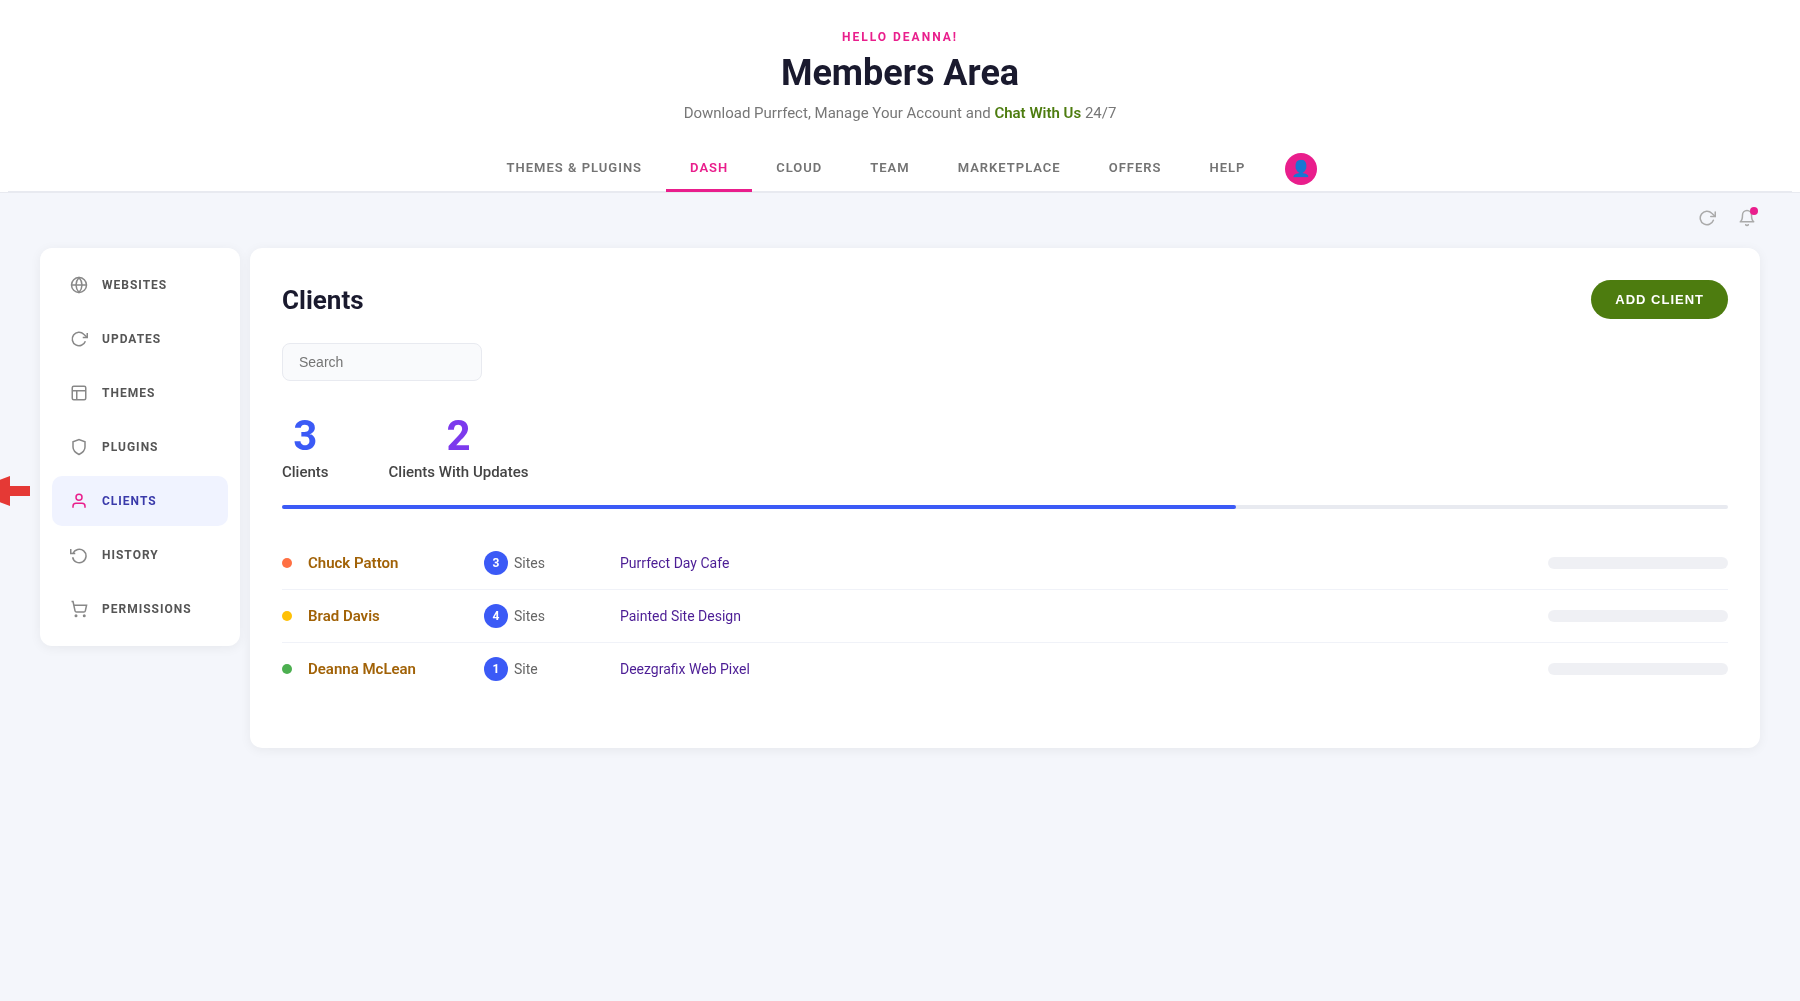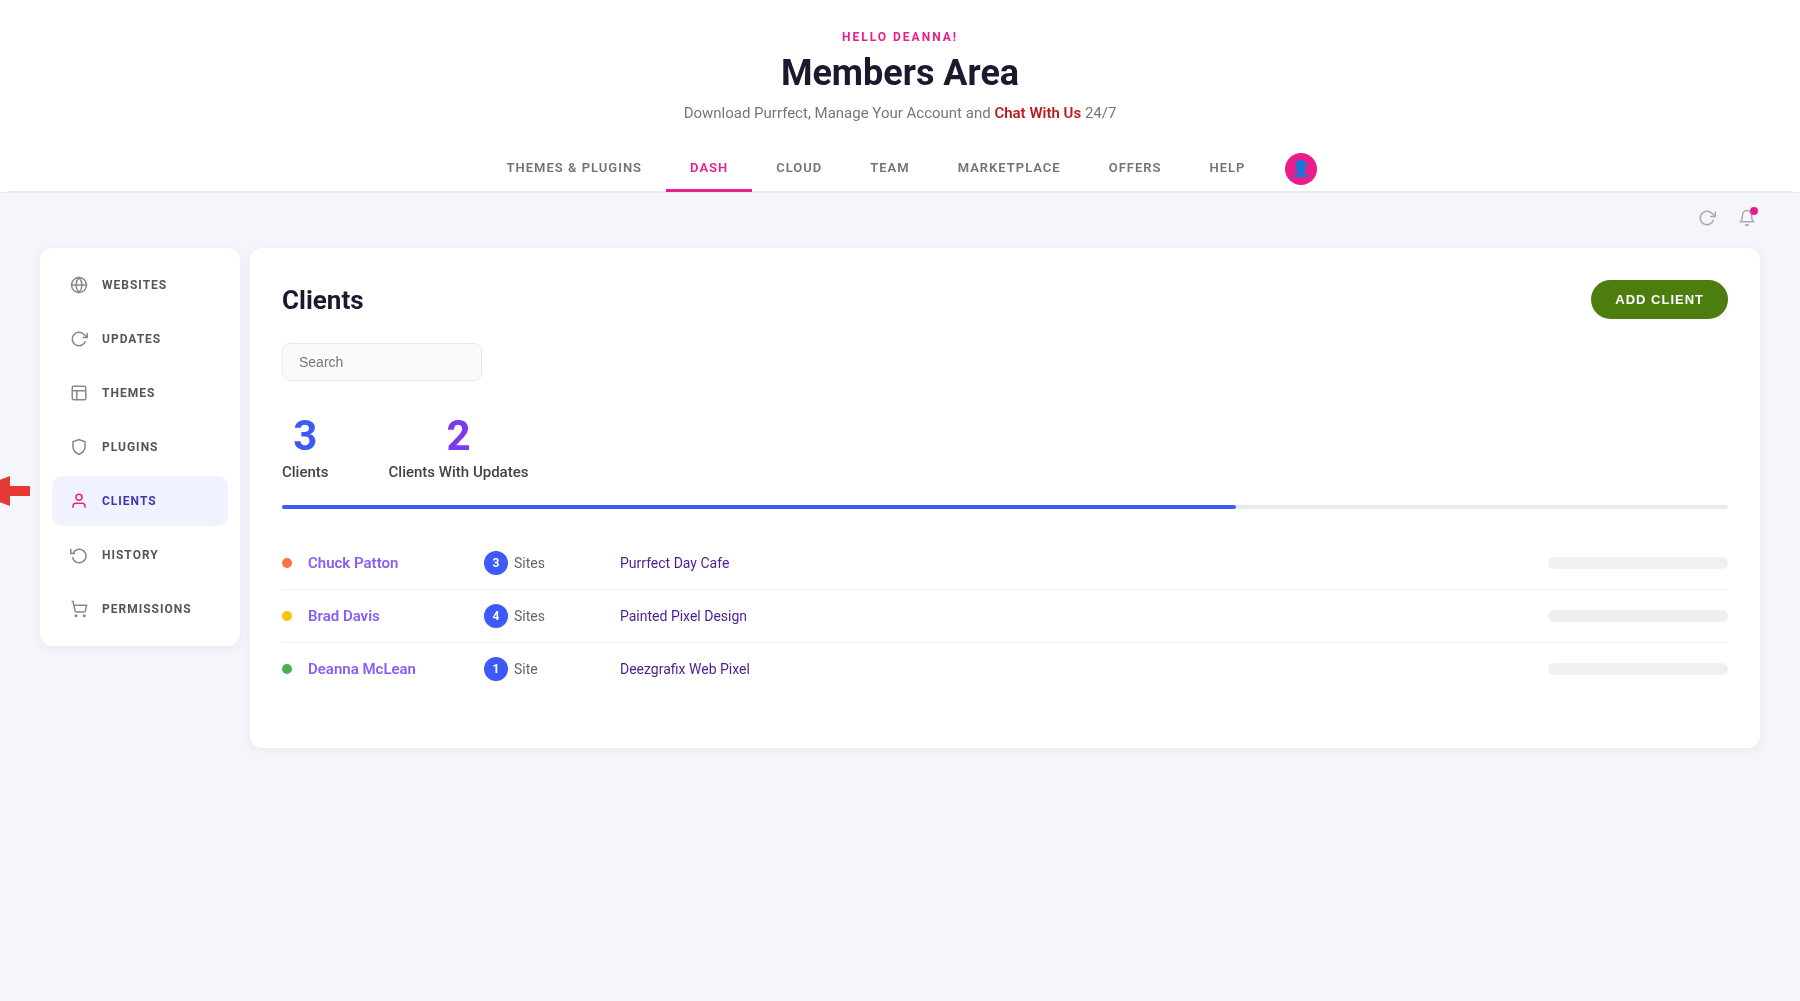--- a/index.html
+++ b/index.html
@@ -30,21 +30,21 @@
       font-weight: 700;
       color: #1a1a2e;
       margin-bottom: 10px;
     }
     .subtitle {
       font-size: 15px;
       color: #777;
       margin-bottom: 24px;
     }
     .subtitle .chat-link {
-      color: #b91c1c;
+      color: #4d7c0f;
       font-weight: 600;
       text-decoration: none;
     }
 
     
     .nav-tabs {
       display: flex;
       align-items: center;
       justify-content: center;
       gap: 0;
@@ -272,21 +272,21 @@
       border-radius: 50%;
       flex-shrink: 0;
     }
     .dot-orange { background: #ff7043; }
     .dot-yellow { background: #ffc107; }
     .dot-green { background: #4caf50; }
 
     .client-name {
       font-size: 15px;
       font-weight: 600;
-      color: #8b5cf6;
+      color: #a16207;
       width: 160px;
       flex-shrink: 0;
     }
     .sites-badge {
       display: flex;
       align-items: center;
       gap: 6px;
       width: 120px;
       flex-shrink: 0;
     }
@@ -477,21 +477,21 @@
         <div class="client-blurred"></div>
       </div>
 
       <div class="client-row">
         <span class="status-dot dot-yellow"></span>
         <span class="client-name">Brad Davis</span>
         <div class="sites-badge">
           <div class="badge-circle">4</div>
           <span class="sites-text">Sites</span>
         </div>
-        <span class="client-company">Painted Pixel Design</span>
+        <span class="client-company">Painted Site Design</span>
         <div class="client-blurred"></div>
       </div>
 
       <div class="client-row">
         <span class="status-dot dot-green"></span>
         <span class="client-name">Deanna McLean</span>
         <div class="sites-badge">
           <div class="badge-circle">1</div>
           <span class="sites-text">Site</span>
         </div>

